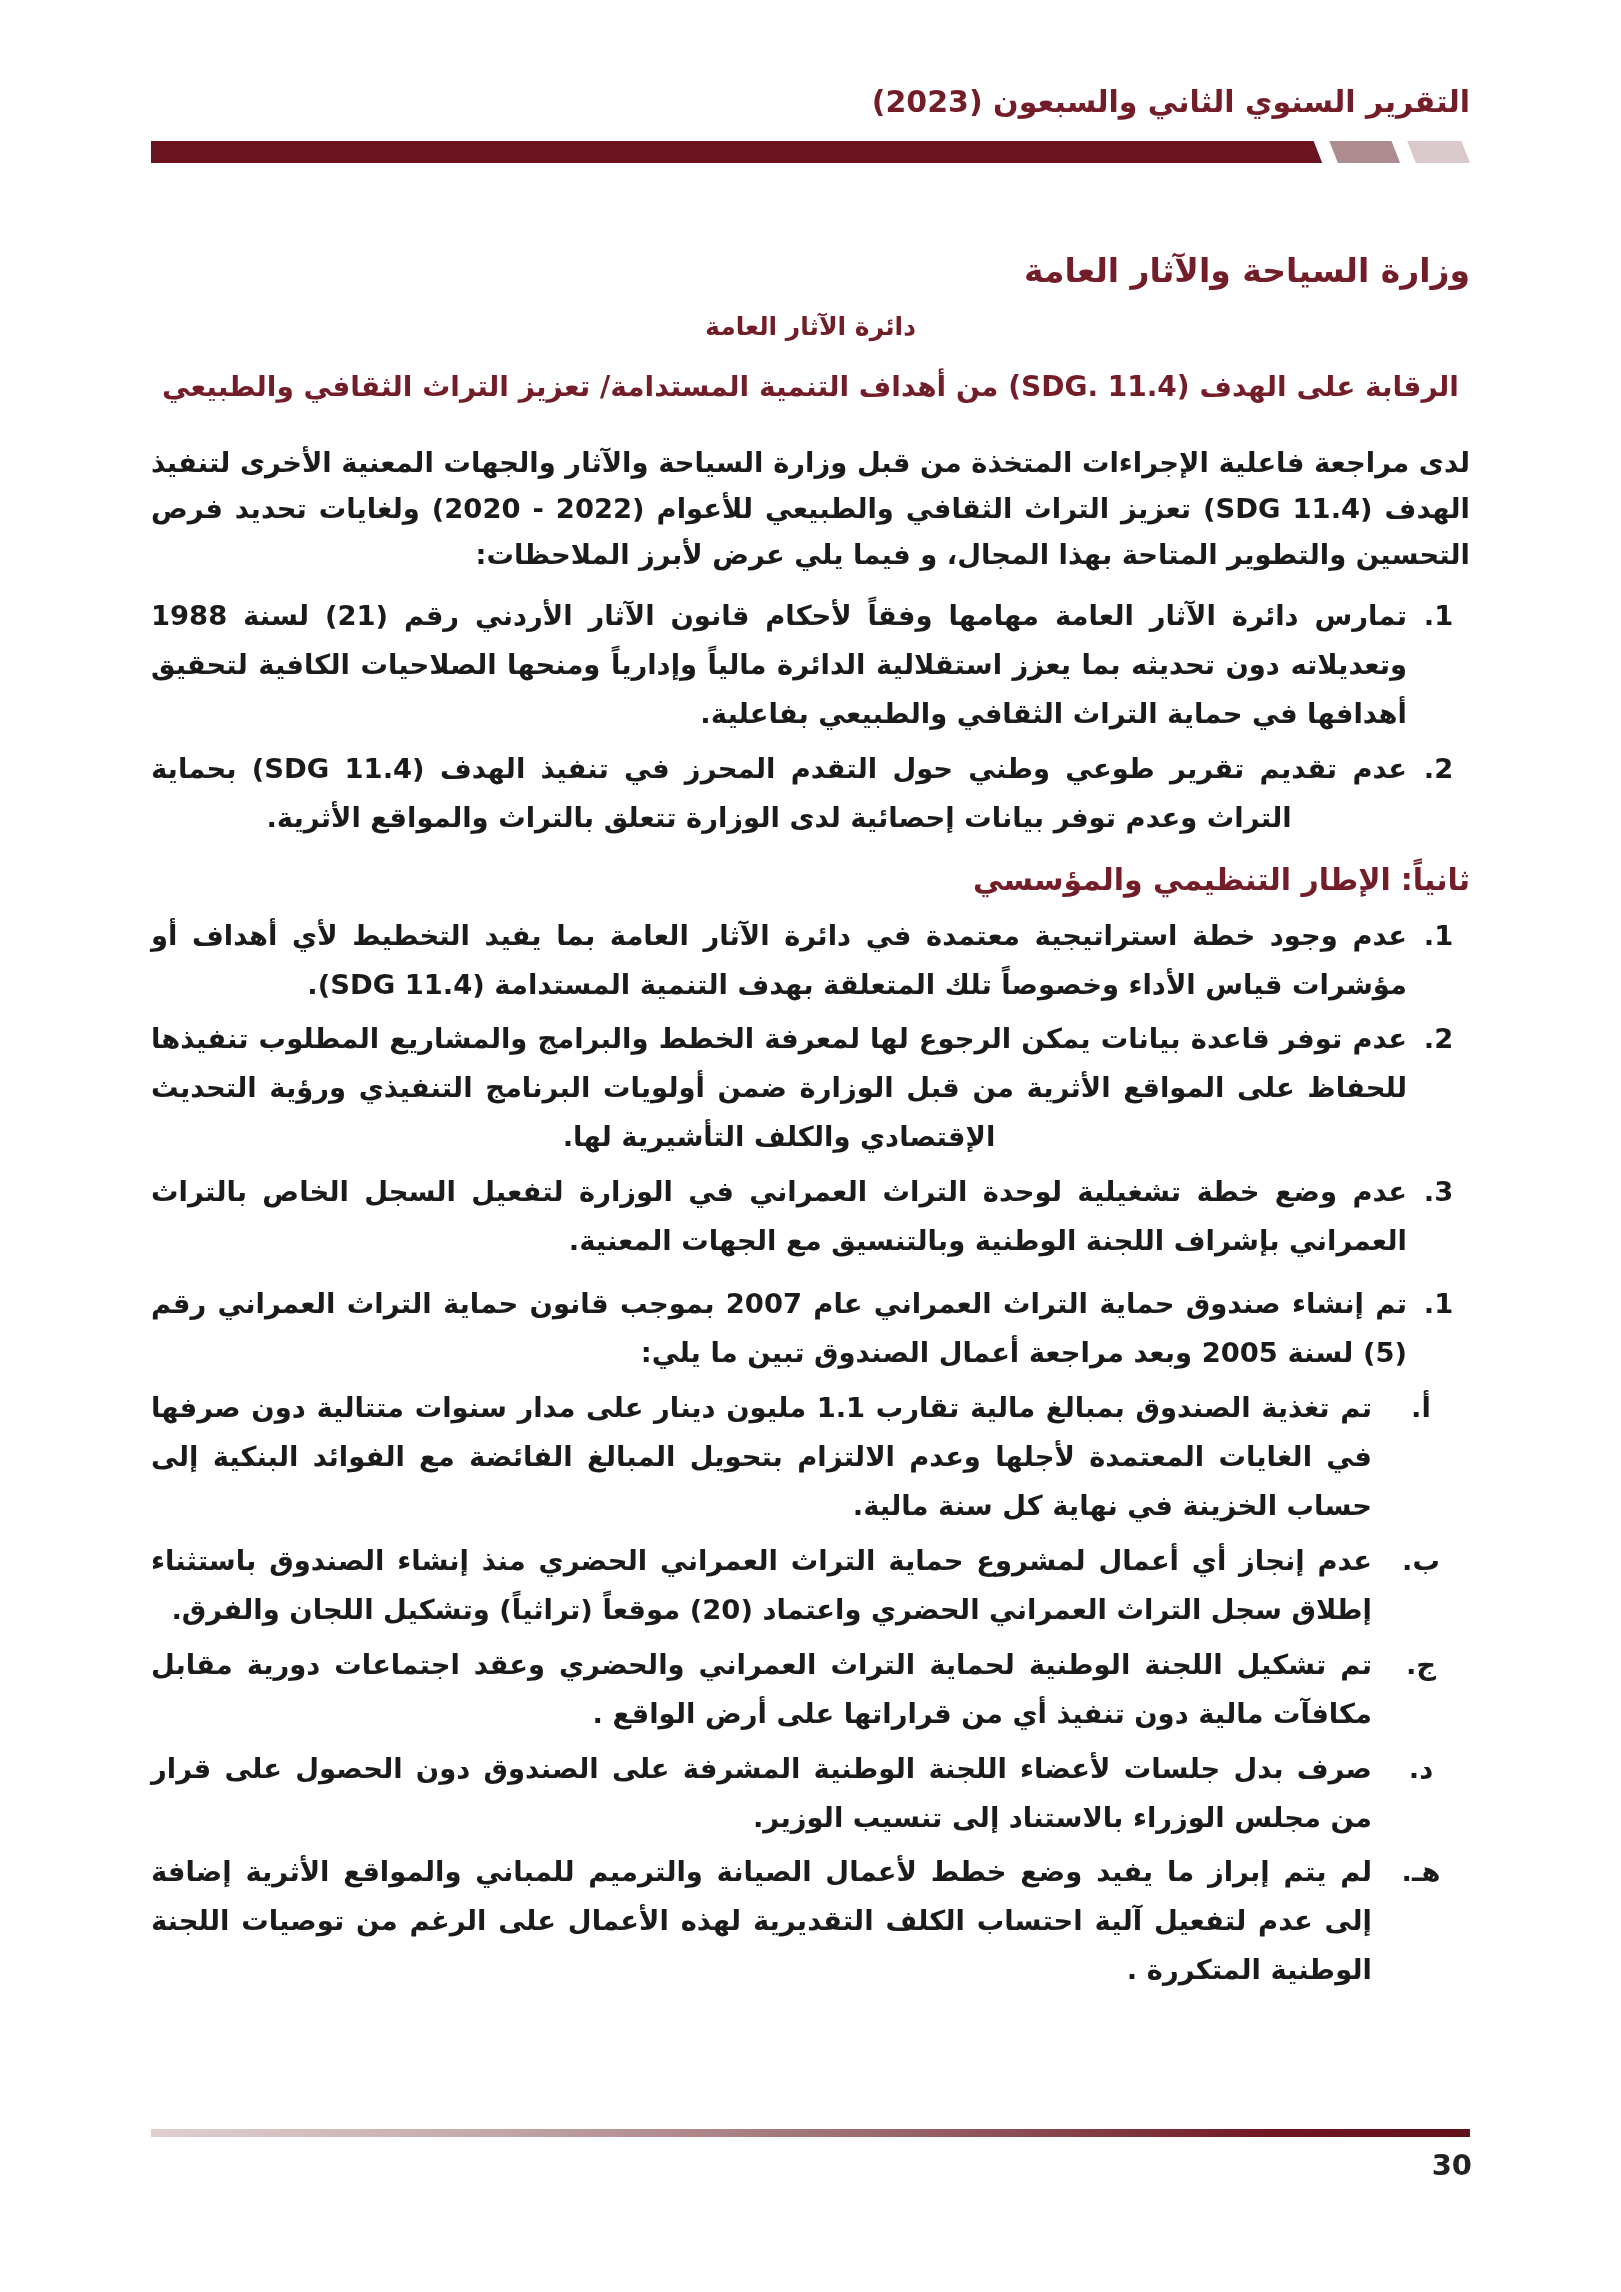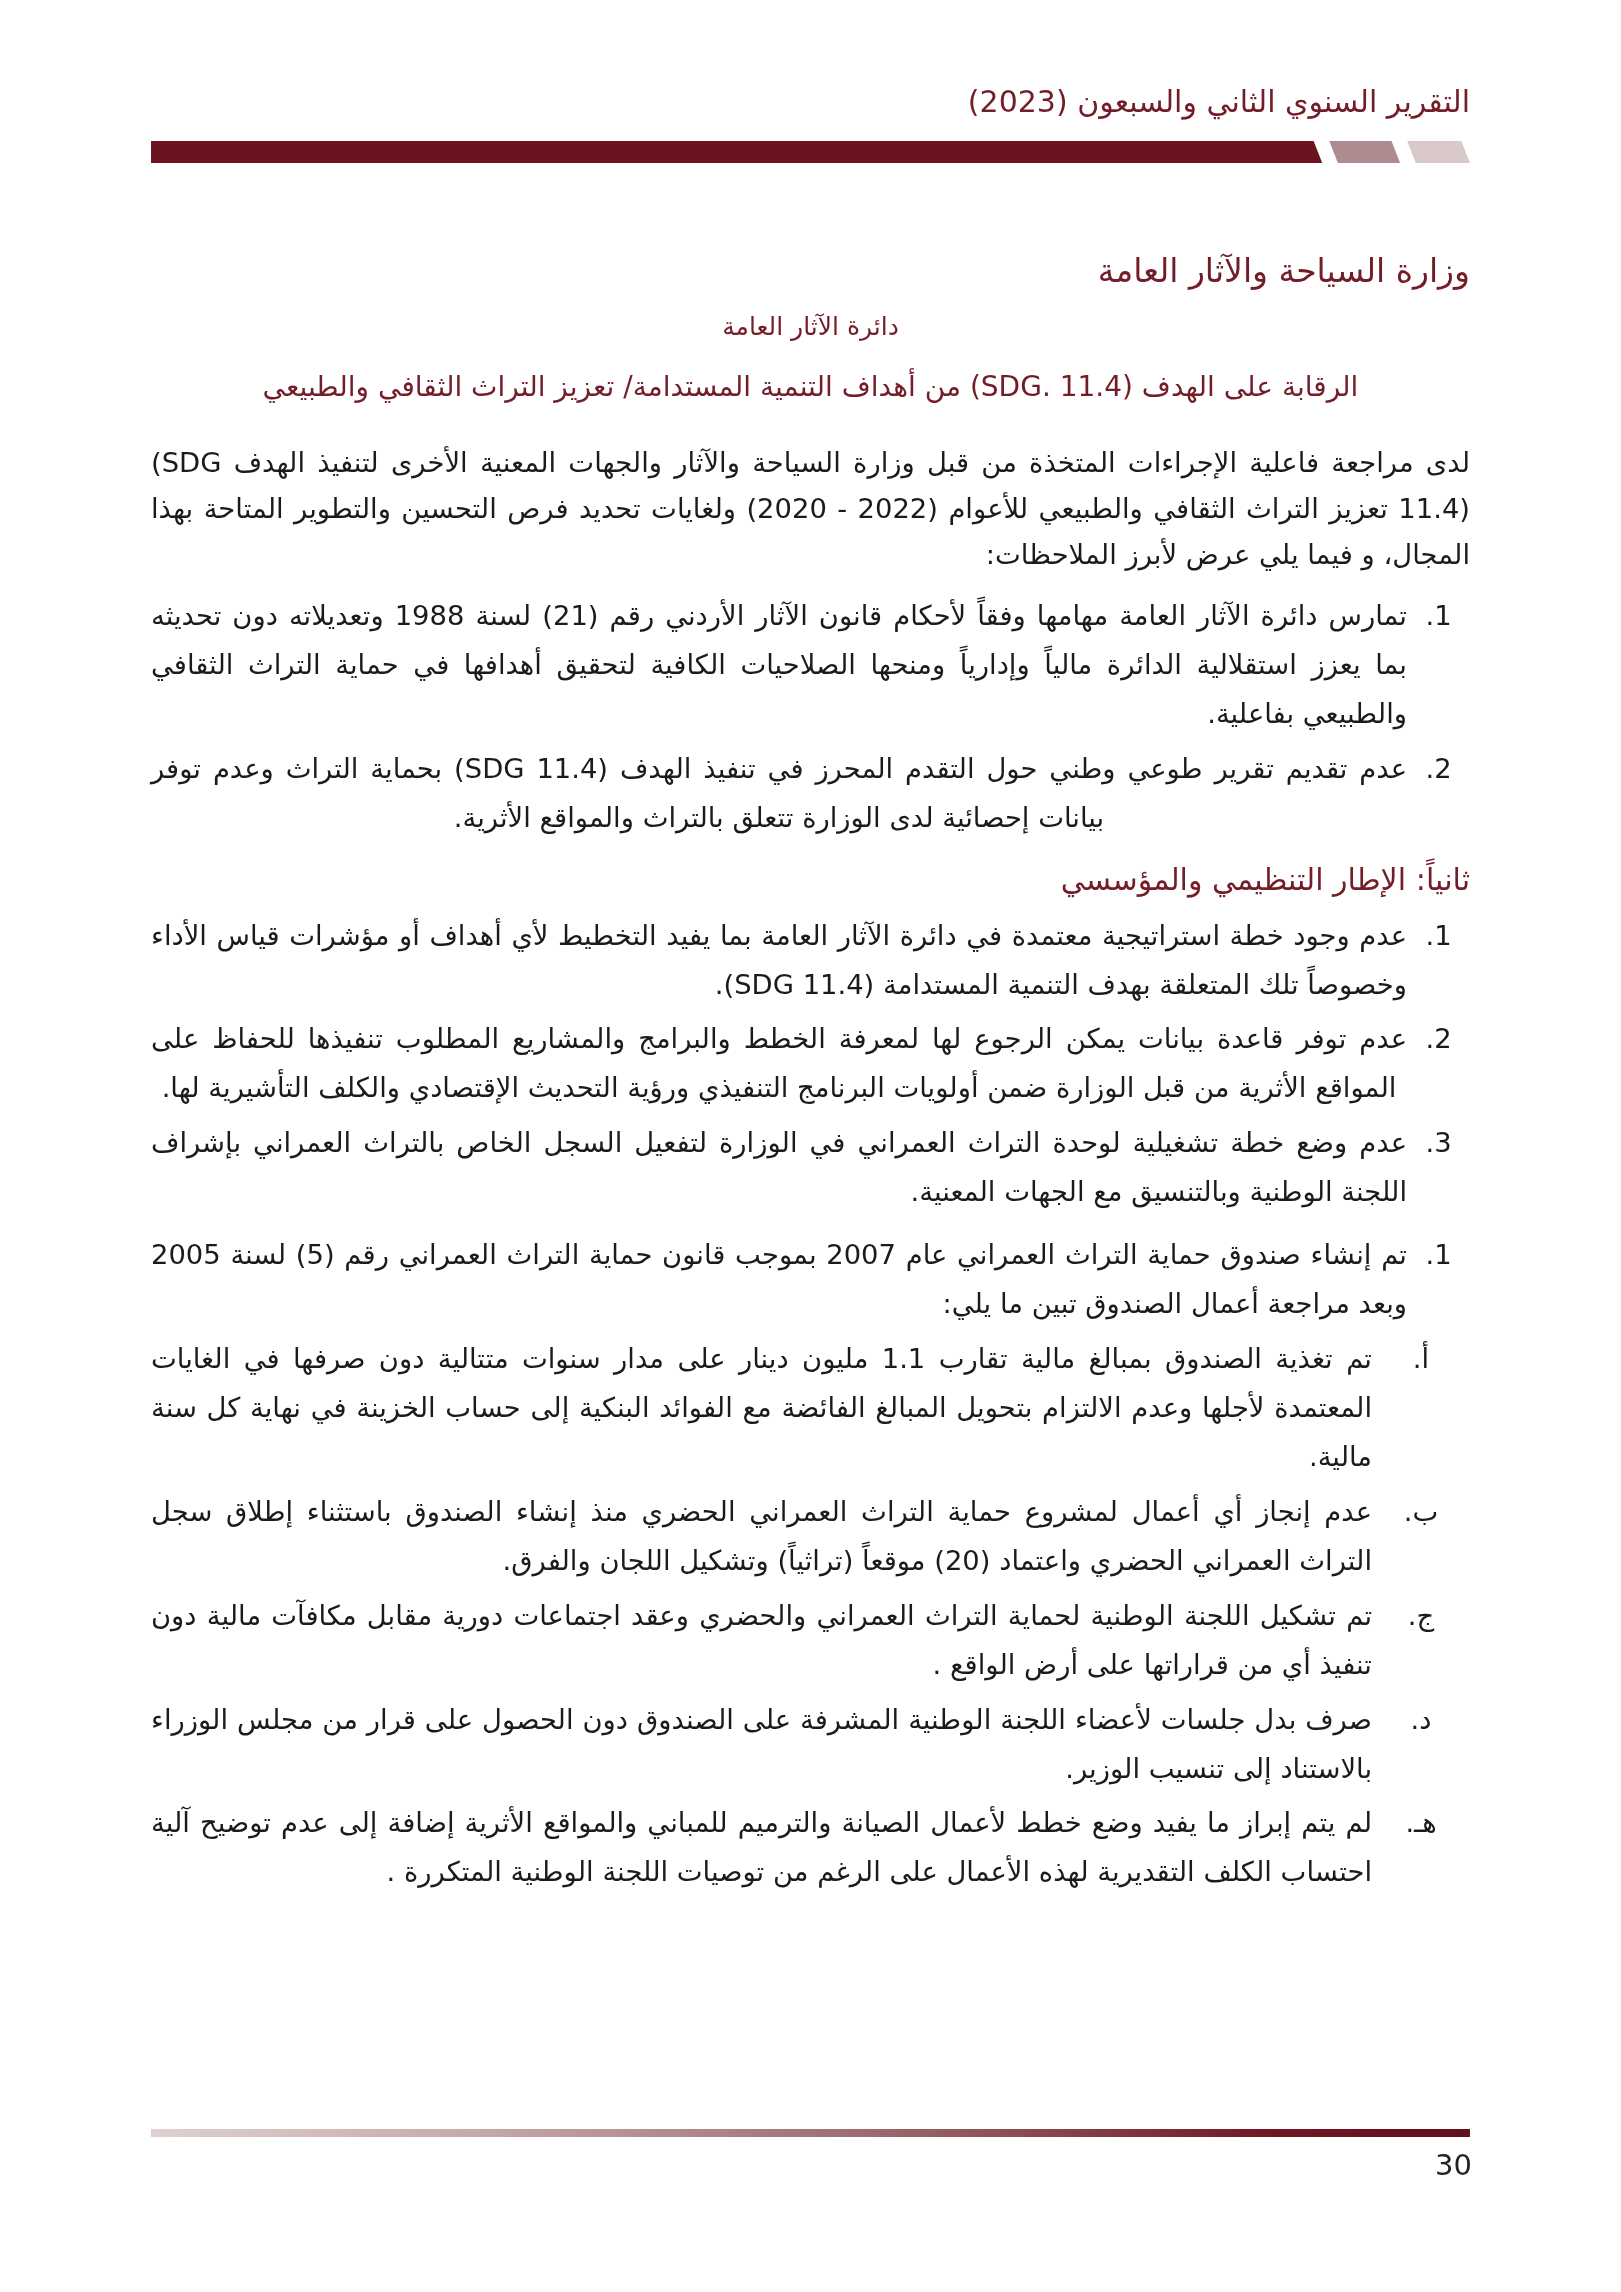--- a/index.html
+++ b/index.html
@@ -1,21 +1,21 @@
 <!DOCTYPE html>
 <html lang="ar" dir="rtl"><head>
 <meta charset="utf-8">
 <style>
   html,body{margin:0;padding:0;background:#ffffff;}
   .page{
     position:relative;
     width:1621px;height:2293px;
     background:#ffffff;
     font-family:"DejaVu Sans", sans-serif;
-    font-weight:normal;
+    font-weight:bold;
     direction:rtl;
     overflow:hidden;
     color:#1b1b1b;
   }
   .content{padding:0 151px;}
   
   .header-title{
     padding-top:84px;
     text-align:right;
     font-size:30px;
@@ -154,21 +154,21 @@
       <div class="item sub">
         <div class="num">ج.</div>
         <div class="itext">تم تشكيل اللجنة الوطنية لحماية التراث العمراني والحضري وعقد اجتماعات دورية مقابل مكافآت مالية دون تنفيذ أي من قراراتها على أرض الواقع .</div>
       </div>
       <div class="item sub">
         <div class="num">د.</div>
         <div class="itext">صرف بدل جلسات لأعضاء اللجنة الوطنية المشرفة على الصندوق دون الحصول على قرار من مجلس الوزراء بالاستناد إلى تنسيب الوزير.</div>
       </div>
       <div class="item sub">
         <div class="num">هـ.</div>
-        <div class="itext">لم يتم إبراز ما يفيد وضع خطط لأعمال الصيانة والترميم للمباني والمواقع الأثرية إضافة إلى عدم توضيح آلية احتساب الكلف التقديرية لهذه الأعمال على الرغم من توصيات اللجنة الوطنية المتكررة .</div>
+        <div class="itext">لم يتم إبراز ما يفيد وضع خطط لأعمال الصيانة والترميم للمباني والمواقع الأثرية إضافة إلى عدم لتفعيل آلية احتساب الكلف التقديرية لهذه الأعمال على الرغم من توصيات اللجنة الوطنية المتكررة .</div>
       </div>
     </div>
 
   </div>
 
   <div class="footer-rule"></div>
   <div class="page-number">30</div>
 </div>
 
 

